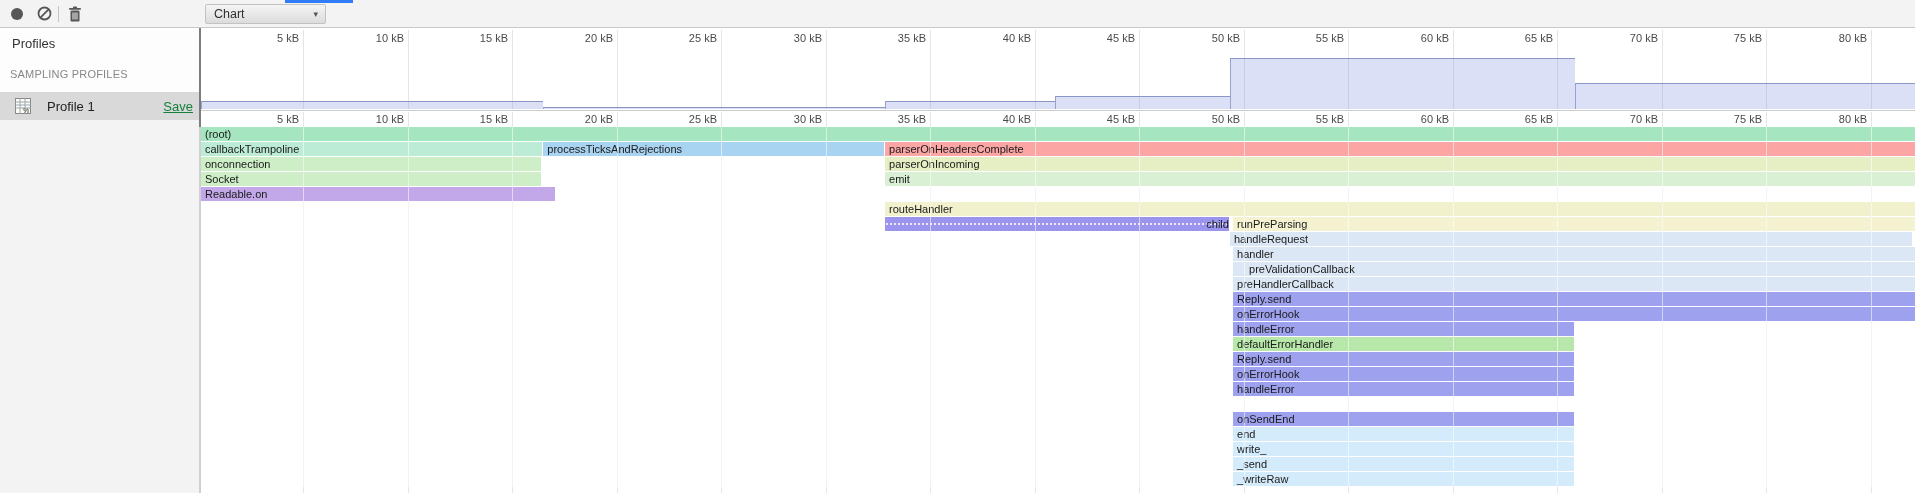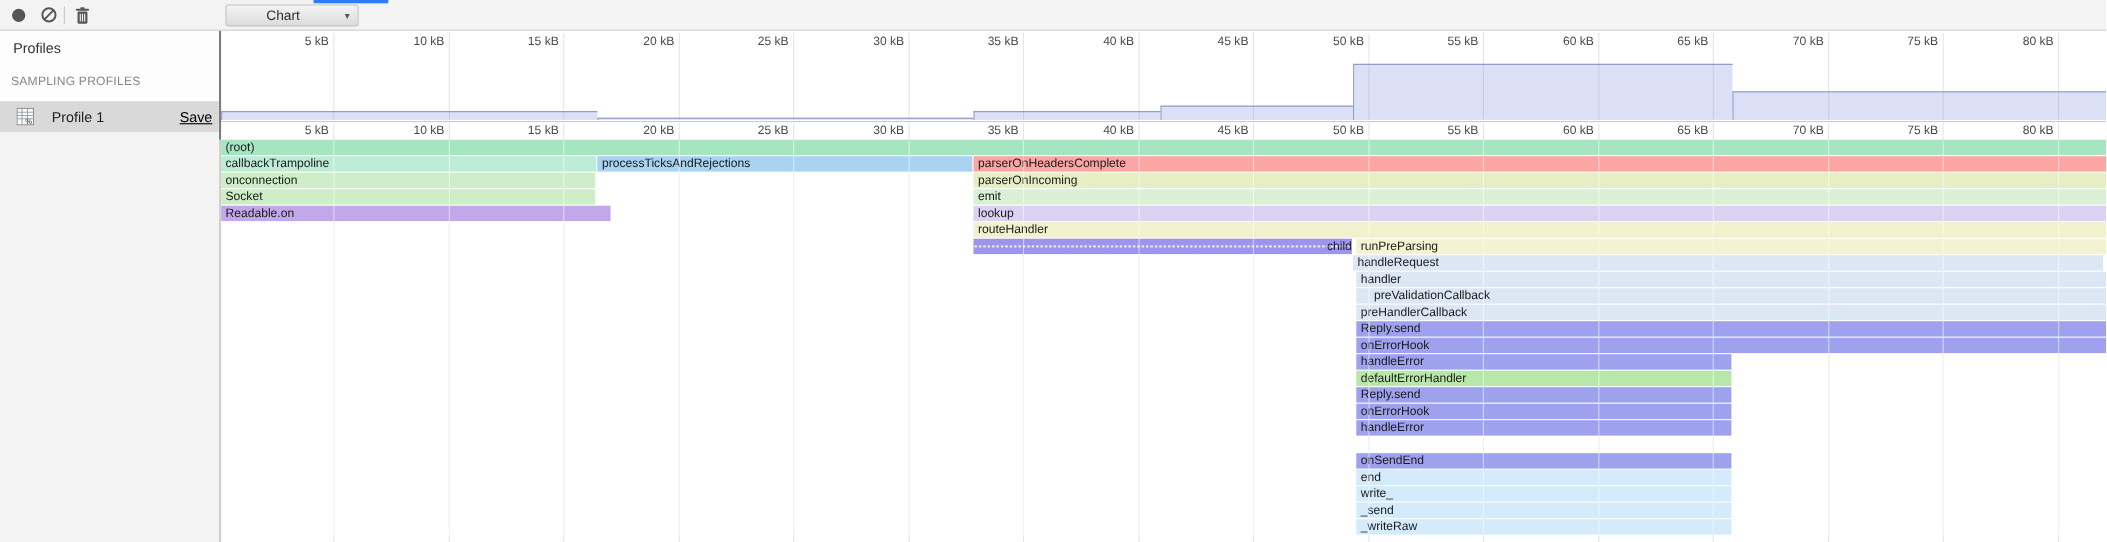--- a/index.html
+++ b/index.html
@@ -12,34 +12,34 @@
   .tb-btn{position:absolute;top:0;width:24px;height:27px;display:flex;align-items:center;
           justify-content:center;cursor:pointer;}
   #record-btn{left:5px;}
   #record-btn .dot{width:12px;height:12px;border-radius:50%;background:#575757;}
   #clear-btn{left:32px;}
   #tb-sep{position:absolute;left:58px;top:6px;width:1px;height:16px;background:#c4c4c4;}
   #trash-btn{left:63px;}
   #chart-select{position:absolute;left:205px;top:4px;width:121px;height:20px;
       background:linear-gradient(#f4f4f4,#dcdcdc);border:1px solid #c2c2c2;border-radius:2px;
       box-sizing:border-box;display:flex;align-items:center;cursor:pointer;}
-  #chart-select .sel-label{font-size:12.5px;color:#303030;padding-left:8px;flex:1;margin-left:28px;}
+  #chart-select .sel-label{font-size:12.5px;color:#303030;padding-left:8px;flex:1;}
   #chart-select .caret{font-size:9px;color:#555;padding-right:7px;}
   #tab-indicator{position:absolute;left:285px;top:0;width:68px;height:3px;background:#2e7cf6;}
 
   
   #sidebar{position:absolute;left:0;top:28px;width:199px;height:465px;background:#fdfdfd;}
   #sidebar .profiles-title{position:absolute;left:12px;top:8px;font-size:13px;color:#333;}
   #sidebar .section-title{position:absolute;left:10px;top:40px;font-size:11px;color:#878787;
       letter-spacing:.2px;}
   #profile-row{position:absolute;left:0;top:64px;width:199px;height:28px;background:#d9d9d9;
       display:flex;align-items:center;cursor:pointer;}
   #profile-row .p-icon{margin-left:15px;width:16px;height:16px;flex:0 0 auto;}
   #profile-row .p-name{margin-left:16px;font-size:13px;color:#222;flex:1;}
-  #profile-row .p-save{margin-right:6px;font-size:13px;color:#000000;text-decoration:underline;cursor:pointer;}
+  #profile-row .p-save{margin-right:6px;font-size:13px;color:#15803d;text-decoration:underline;cursor:pointer;}
   #sidebar-lower{position:absolute;left:0;top:92px;width:199px;height:373px;background:#f3f3f3;}
 
   
   #chart-pane{position:absolute;left:199px;top:28px;width:1716px;height:465px;background:#fff;overflow:hidden;}
   .gridline{position:absolute;width:1px;background:#e5e5e5;}
   .gridline-over{position:absolute;width:1px;background:rgba(255,255,255,0.55);z-index:3;}
   .ruler-label{position:absolute;font-size:11px;color:#4a4a4a;transform:translateX(-100%);
       white-space:nowrap;z-index:2;}
   #ov-divider{position:absolute;left:0;top:82px;width:1716px;height:1px;background:#ccc;z-index:2;}
   .ov-seg{position:absolute;background:rgba(128,145,226,0.28);border-top:1px solid #8b96c6;
@@ -182,21 +182,20 @@
       <div class="ov-seg" style="left: 1375.76px; width: 340.235px; top: 54.75px; height: 26.25px;"></div>
       <div class="flame-bar" style="left: 2px; width: 1714px; top: 99px; background-color: rgb(165, 230, 193);">(root)</div>
       <div class="flame-bar" style="left: 2px; width: 341.35px; top: 114px; background-color: rgb(189, 236, 214);">callbackTrampoline</div>
       <div class="flame-bar" style="left: 344.35px; width: 340.715px; top: 114px; background-color: rgb(168, 211, 241);">processTicksAndRejections</div>
       <div class="flame-bar" style="left: 686.065px; width: 1231px; top: 114px; background-color: #fca5a5;">parserOnHeadersComplete</div>
       <div class="flame-bar" style="left: 2px; width: 340.305px; top: 129px; background-color: rgb(205, 238, 198);">onconnection</div>
       <div class="flame-bar" style="left: 686.065px; width: 1029.93px; top: 129px; background-color: rgb(230, 239, 196);">parserOnIncoming</div>
       <div class="flame-bar" style="left: 2px; width: 340.305px; top: 144px; background-color: rgb(205, 238, 198);">Socket</div>
       <div class="flame-bar" style="left: 686.065px; width: 1029.93px; top: 144px; background-color: rgb(217, 240, 212);">emit</div>
       <div class="flame-bar" style="left: 2px; width: 354px; top: 159px; background-color: rgb(194, 168, 232);">Readable.on</div>
-      <div class="flame-bar" style="left: 686.065px; width: 1029.93px; top: 159px; background-color: rgb(217, 210, 243);">lookup</div>
       <div class="flame-bar" style="left: 686.065px; width: 1029.93px; top: 174px; background-color: rgb(241, 241, 205);">routeHandler</div>
       <div class="flame-bar dotted" style="left: 686.065px; width: 343.85px; top: 189px; background-color: rgb(155, 149, 238); text-align: right;">child</div>
       <div class="flame-bar" style="left: 1034.05px; width: 681.95px; top: 189px; background-color: rgb(244, 242, 209);">runPreParsing</div>
       <div class="flame-bar" style="left: 1031px; width: 681.95px; top: 204px; background-color: rgb(219, 231, 244);">handleRequest</div>
       <div class="flame-bar" style="left: 1034.05px; width: 681.95px; top: 219px; background-color: rgb(219, 231, 244);">handler</div>
       <div class="flame-bar" style="left: 1034.05px; width: 681.95px; top: 234px; background-color: rgb(219, 231, 244); padding-left: 16px;">preValidationCallback</div>
       <div class="flame-bar" style="left: 1034.05px; width: 681.95px; top: 249px; background-color: rgb(219, 231, 244);">preHandlerCallback</div>
       <div class="flame-bar" style="left: 1034.05px; width: 681.95px; top: 264px; background-color: rgb(157, 161, 238);">Reply.send</div>
       <div class="flame-bar" style="left: 1034.05px; width: 681.95px; top: 279px; background-color: rgb(157, 161, 238);">onErrorHook</div>
       <div class="flame-bar" style="left: 1034.05px; width: 340.715px; top: 294px; background-color: rgb(157, 161, 238);">handleError</div>

